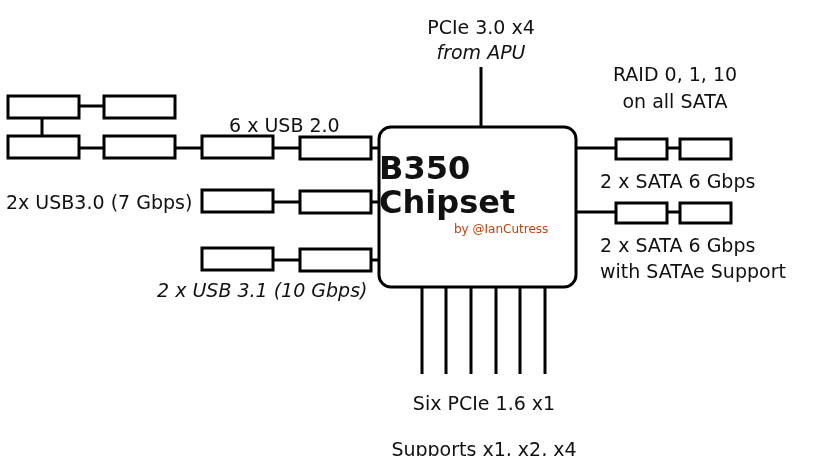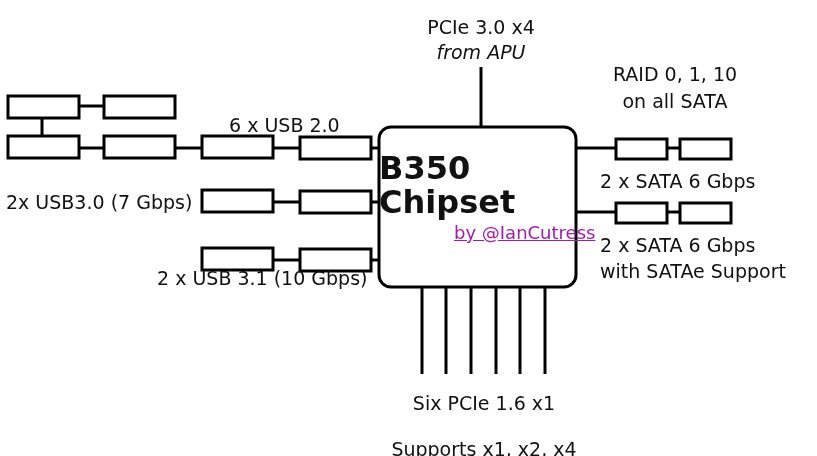--- a/index.html
+++ b/index.html
@@ -2,21 +2,21 @@
 <html><head>
 <meta charset="utf-8">
 <style>
   html, body { margin: 0; padding: 0; background: #ffffff; }
   body { width: 817px; height: 456px; position: relative; overflow: hidden;
          font-family: "DejaVu Sans", sans-serif; color: #000; }
   svg { position: absolute; left: 0; top: 0; }
   .lbl { position: absolute; font-size: 19px; line-height: 26px; white-space: nowrap; color: #111; }
   .center { text-align: center; }
   .chip-title { position: absolute; font-weight: bold; font-size: 32px; line-height: 36px; text-align: left; color: #111; }
-  .chip-credit { position: absolute; font-size: 18px; color: #a21caf; white-space: nowrap; text-decoration: underline; }
+  .chip-credit { position: absolute; font-size: 12px; color: #c2410c; white-space: nowrap; }
 </style>
 </head>
 <body>
 
 <svg width="817" height="456" viewBox="0 0 817 456">
   <g stroke="#000" stroke-width="3" fill="#fff">
 
     <rect x="379" y="127" width="197" height="160" rx="12" ry="12"></rect>
 
     <line x1="481" y1="67" x2="481" y2="127"></line>
@@ -77,21 +77,21 @@
 
 <div class="chip-title" style="left:379px; top:150px; width:197px;">B350</div>
 <div class="chip-title" style="left:379px; top:184px; width:197px;">Chipset</div>
 <div class="chip-credit" style="left:454px; top:222px;">by @IanCutress</div>
 
 <div class="lbl center" style="left:381px; top:14px; width:200px;">PCIe 3.0 x4</div>
 <div class="lbl center" style="left:381px; top:39px; width:200px;font-style:italic;">from APU</div>
 
 <div class="lbl" style="left:229px; top:112px;">6 x USB 2.0</div>
 <div class="lbl" style="left:6px; top:189px;">2x USB3.0 (7 Gbps)</div>
-<div class="lbl" style="left:157px; top:265px;">2 x USB 3.1 (10 Gbps)</div>
+<div class="lbl" style="left:157px; top:277px;font-style:italic;">2 x USB 3.1 (10 Gbps)</div>
 
 <div class="lbl center" style="left:590px; top:61px; width:170px;">RAID 0, 1, 10</div>
 <div class="lbl center" style="left:590px; top:88px; width:170px;">on all SATA</div>
 <div class="lbl" style="left:600px; top:168px;">2 x SATA 6 Gbps</div>
 <div class="lbl" style="left:600px; top:232px;">2 x SATA 6 Gbps</div>
 <div class="lbl" style="left:600px; top:258px;">with SATAe Support</div>
 
 <div class="lbl center" style="left:384px; top:390px; width:200px;">Six PCIe 1.6 x1</div>
 <div class="lbl center" style="left:384px; top:436px; width:200px;">Supports x1, x2, x4</div>
 

